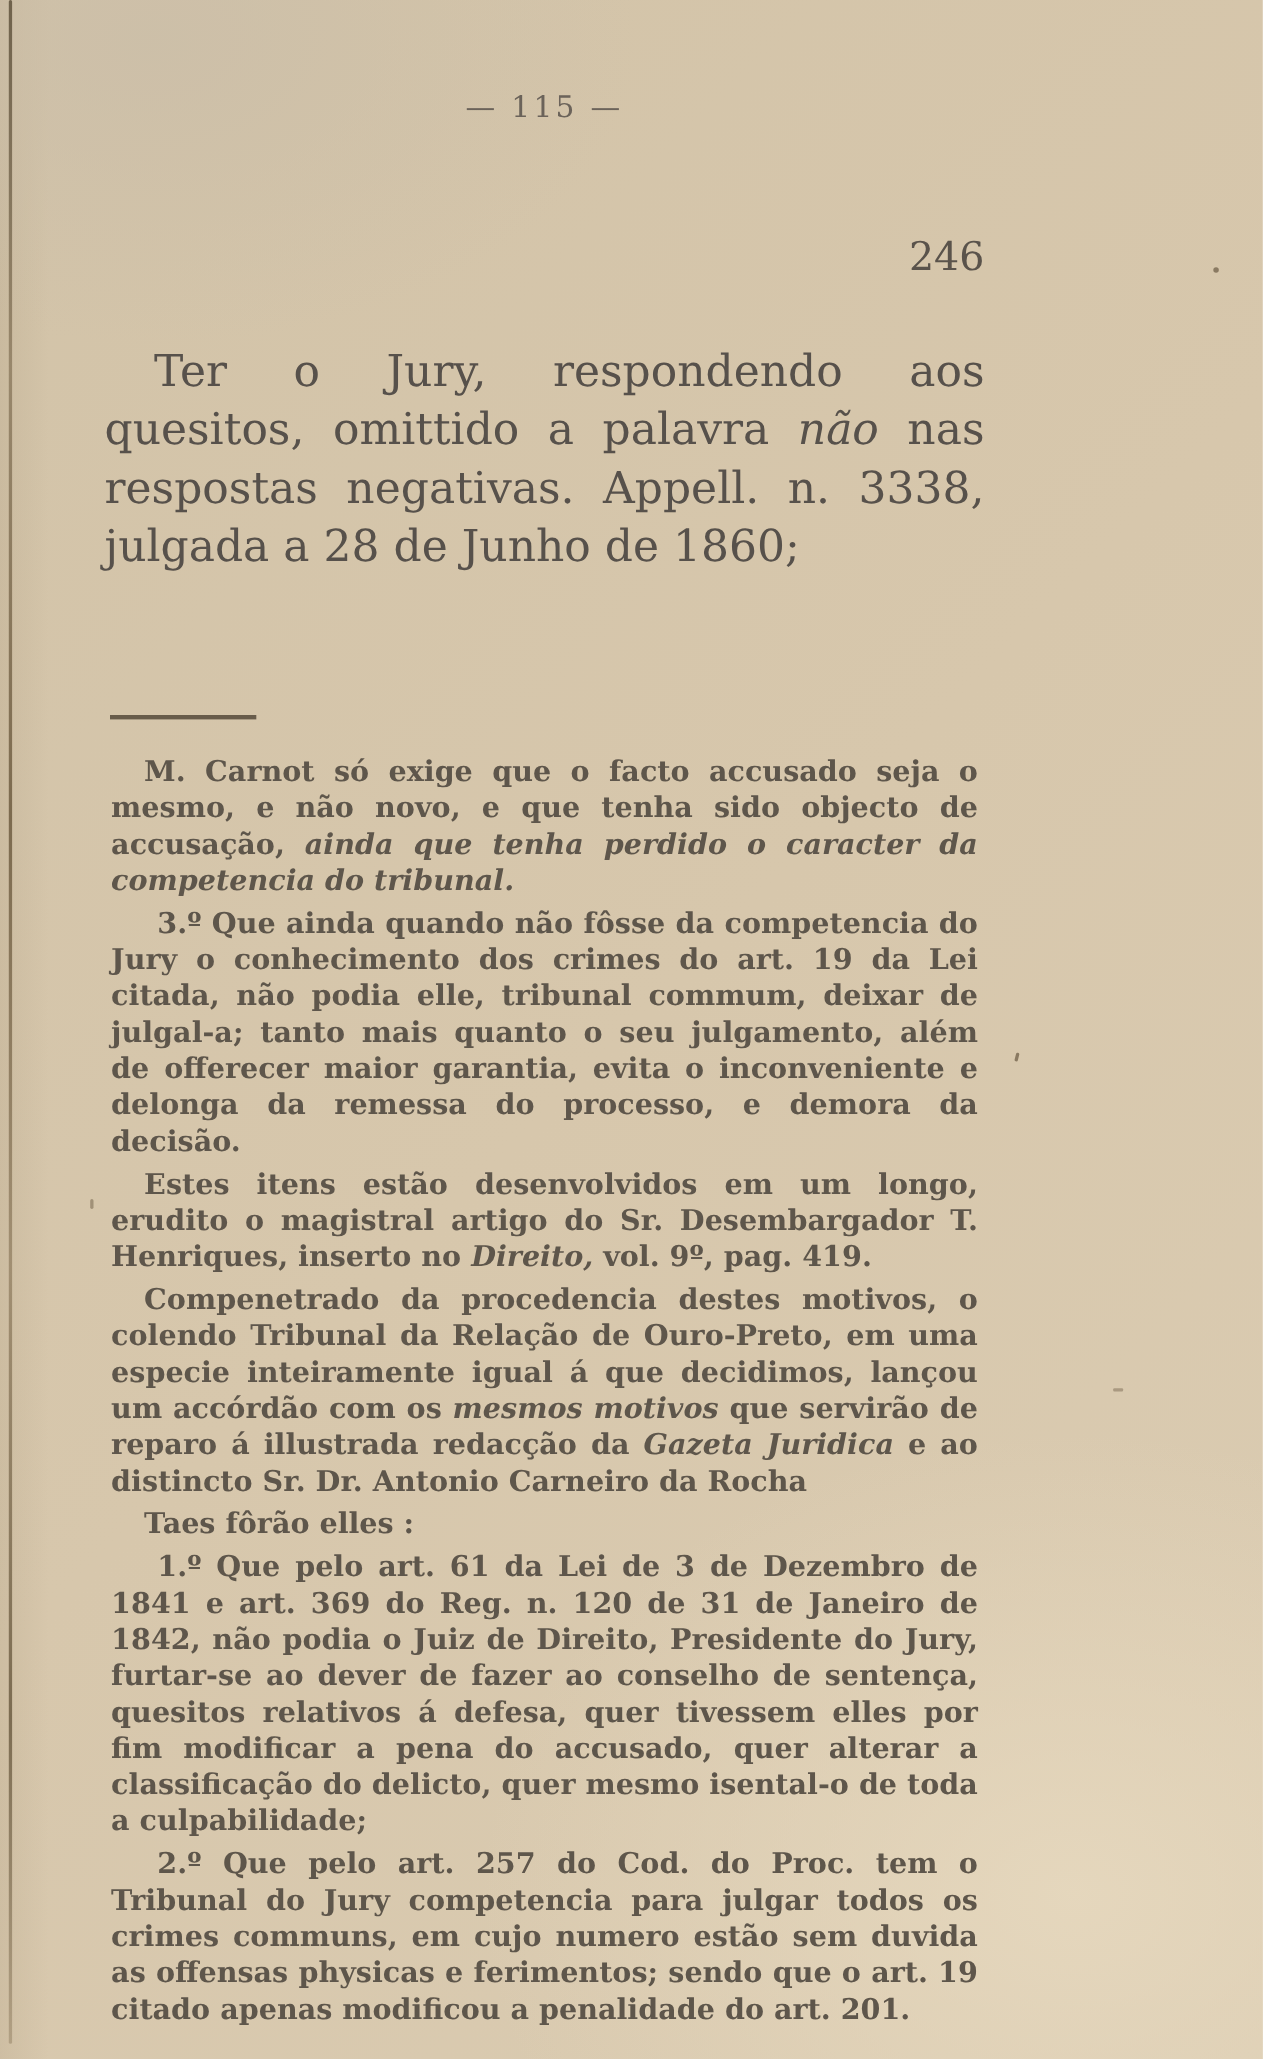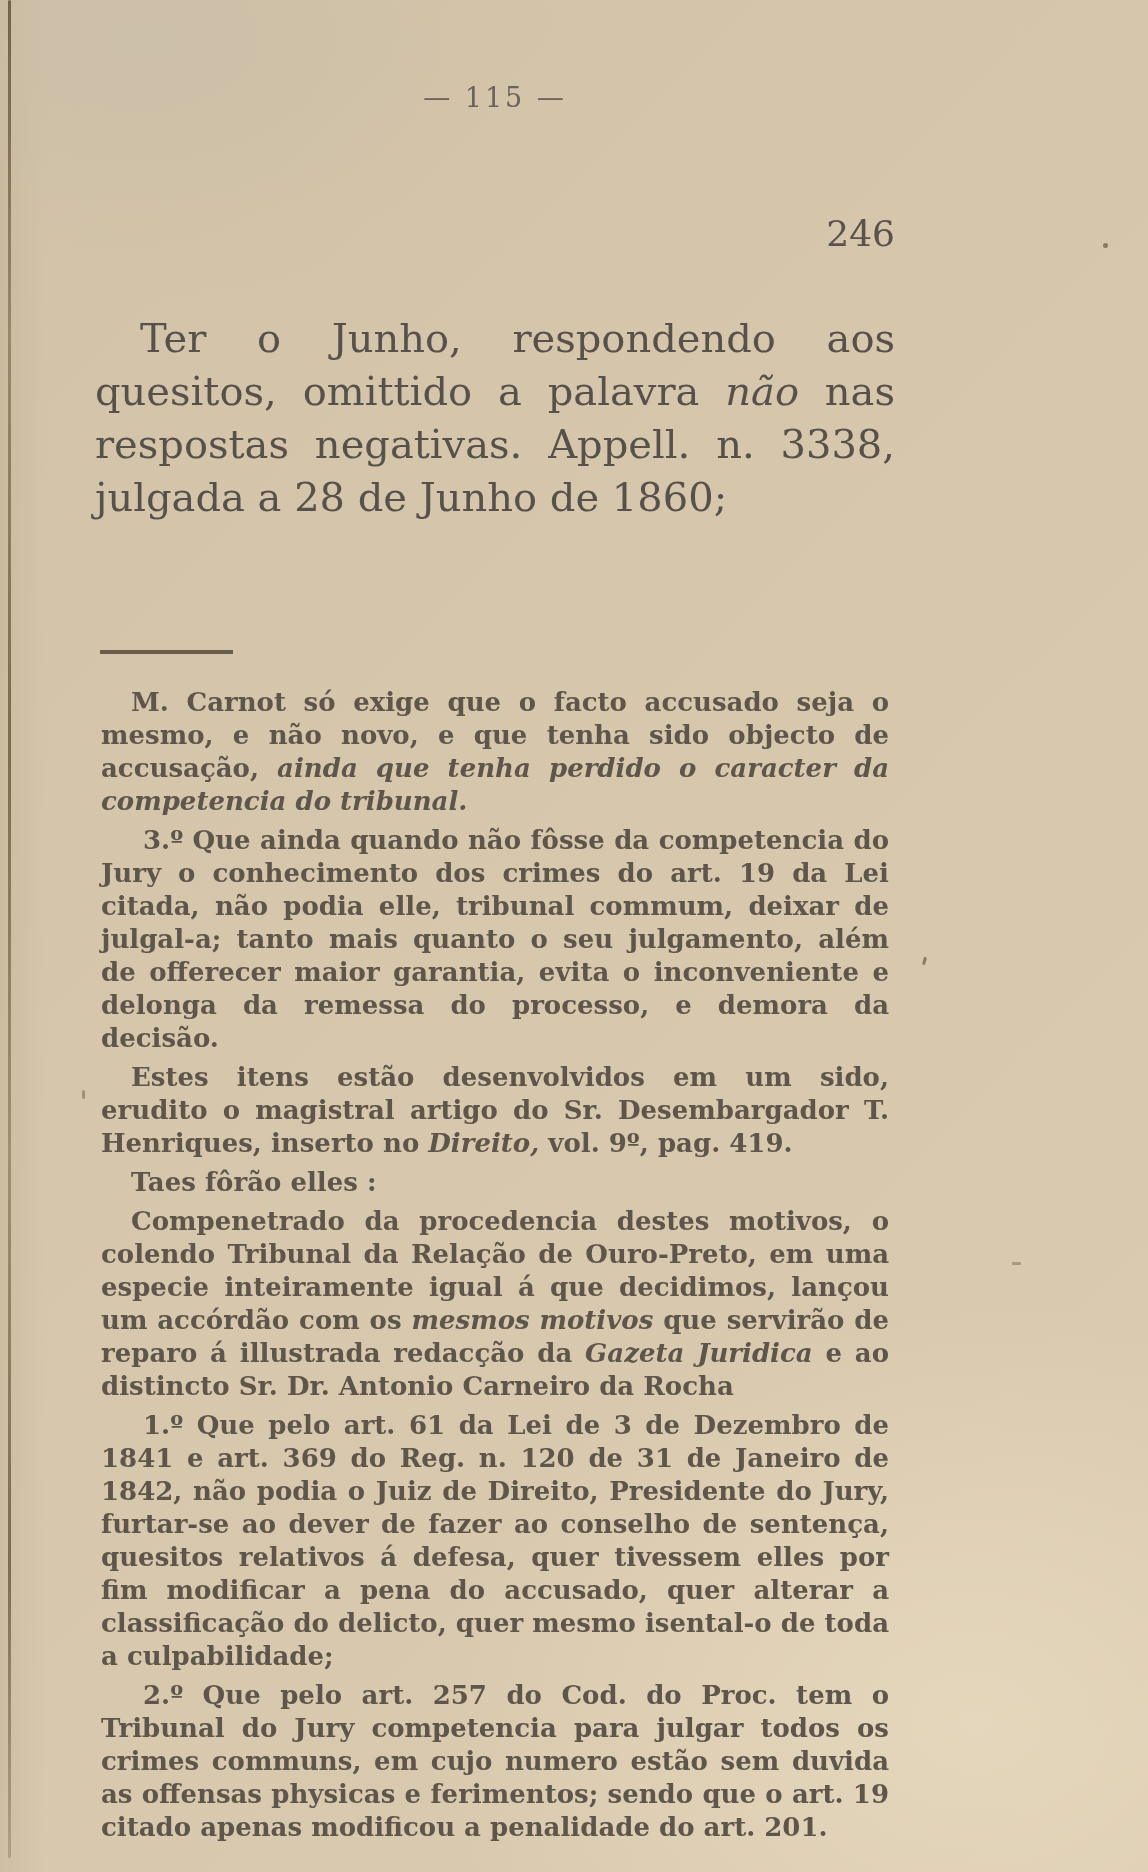--- a/index.html
+++ b/index.html
@@ -71,35 +71,35 @@
   <div class="speck s2"></div>
   <div class="speck s3"></div>
   <div class="speck s4"></div>
 
   <div class="content">
 
     <div class="page-number">— 115 —</div>
 
     <div class="section-number">246</div>
 
-    <p class="heading"><span>Ter o Junho, respondendo aos quesitos, omittido a palavra </span><em>não</em><span> nas respostas negativas. Appell. n. 3338, julgada a 28 de Junho de 1860;</span></p>
+    <p class="heading"><span>Ter o Jury, respondendo aos quesitos, omittido a palavra </span><em>não</em><span> nas respostas negativas. Appell. n. 3338, julgada a 28 de Junho de 1860;</span></p>
 
     <div class="rule"></div>
 
     <div class="bodytext">
       <p><span>M. Carnot só exige que o facto accusado seja o mesmo, e não novo, e que tenha sido objecto de accusação, </span><em>ainda que tenha perdido o caracter da competencia do tribunal.</em></p>
 
       <p class="numbered"><span>3.º Que ainda quando não fôsse da competencia do Jury o conhecimento dos crimes do art. 19 da Lei citada, não podia elle, tribunal commum, deixar de julgal-a; tanto mais quanto o seu julgamento, além de offerecer maior garantia, evita o inconveniente e delonga da remessa do processo, e demora da decisão.</span></p>
 
-      <p><span>Estes itens estão desenvolvidos em um sido, erudito o magistral artigo do Sr. Desembargador T. Henriques, inserto no </span><em>Direito,</em><span> vol. 9º, pag. 419.</span></p>
+      <p><span>Estes itens estão desenvolvidos em um longo, erudito o magistral artigo do Sr. Desembargador T. Henriques, inserto no </span><em>Direito,</em><span> vol. 9º, pag. 419.</span></p>
 
 
+      <p><span>Compenetrado da procedencia destes motivos, o colendo Tribunal da Relação de Ouro-Preto, em uma especie inteiramente igual á que decidimos, lançou um accórdão com os </span><em>mesmos motivos</em><span> que servirão de reparo á illustrada redacção da </span><em>Gazeta Juridica</em><span> e ao distincto Sr. Dr. Antonio Carneiro da Rocha</span></p>
+
       <p><span>Taes fôrão elles :</span></p>
-
-      <p><span>Compenetrado da procedencia destes motivos, o colendo Tribunal da Relação de Ouro-Preto, em uma especie inteiramente igual á que decidimos, lançou um accórdão com os </span><em>mesmos motivos</em><span> que servirão de reparo á illustrada redacção da </span><em>Gazeta Juridica</em><span> e ao distincto Sr. Dr. Antonio Carneiro da Rocha</span></p>
 
       <p class="numbered"><span>1.º Que pelo art. 61 da Lei de 3 de Dezembro de 1841 e art. 369 do Reg. n. 120 de 31 de Janeiro de 1842, não podia o Juiz de Direito, Presidente do Jury, furtar-se ao dever de fazer ao conselho de sentença, quesitos relativos á defesa, quer tivessem elles por fim modificar a pena do accusado, quer alterar a classificação do delicto, quer mesmo isental-o de toda a culpabilidade;</span></p>
 
       <p class="numbered"><span>2.º Que pelo art. 257 do Cod. do Proc. tem o Tribunal do Jury competencia para julgar todos os crimes communs, em cujo numero estão sem duvida as offensas physicas e ferimentos; sendo que o art. 19 citado apenas modificou a penalidade do art. 201.</span></p>
 
     </div>
 
   </div>
 </div>
 

